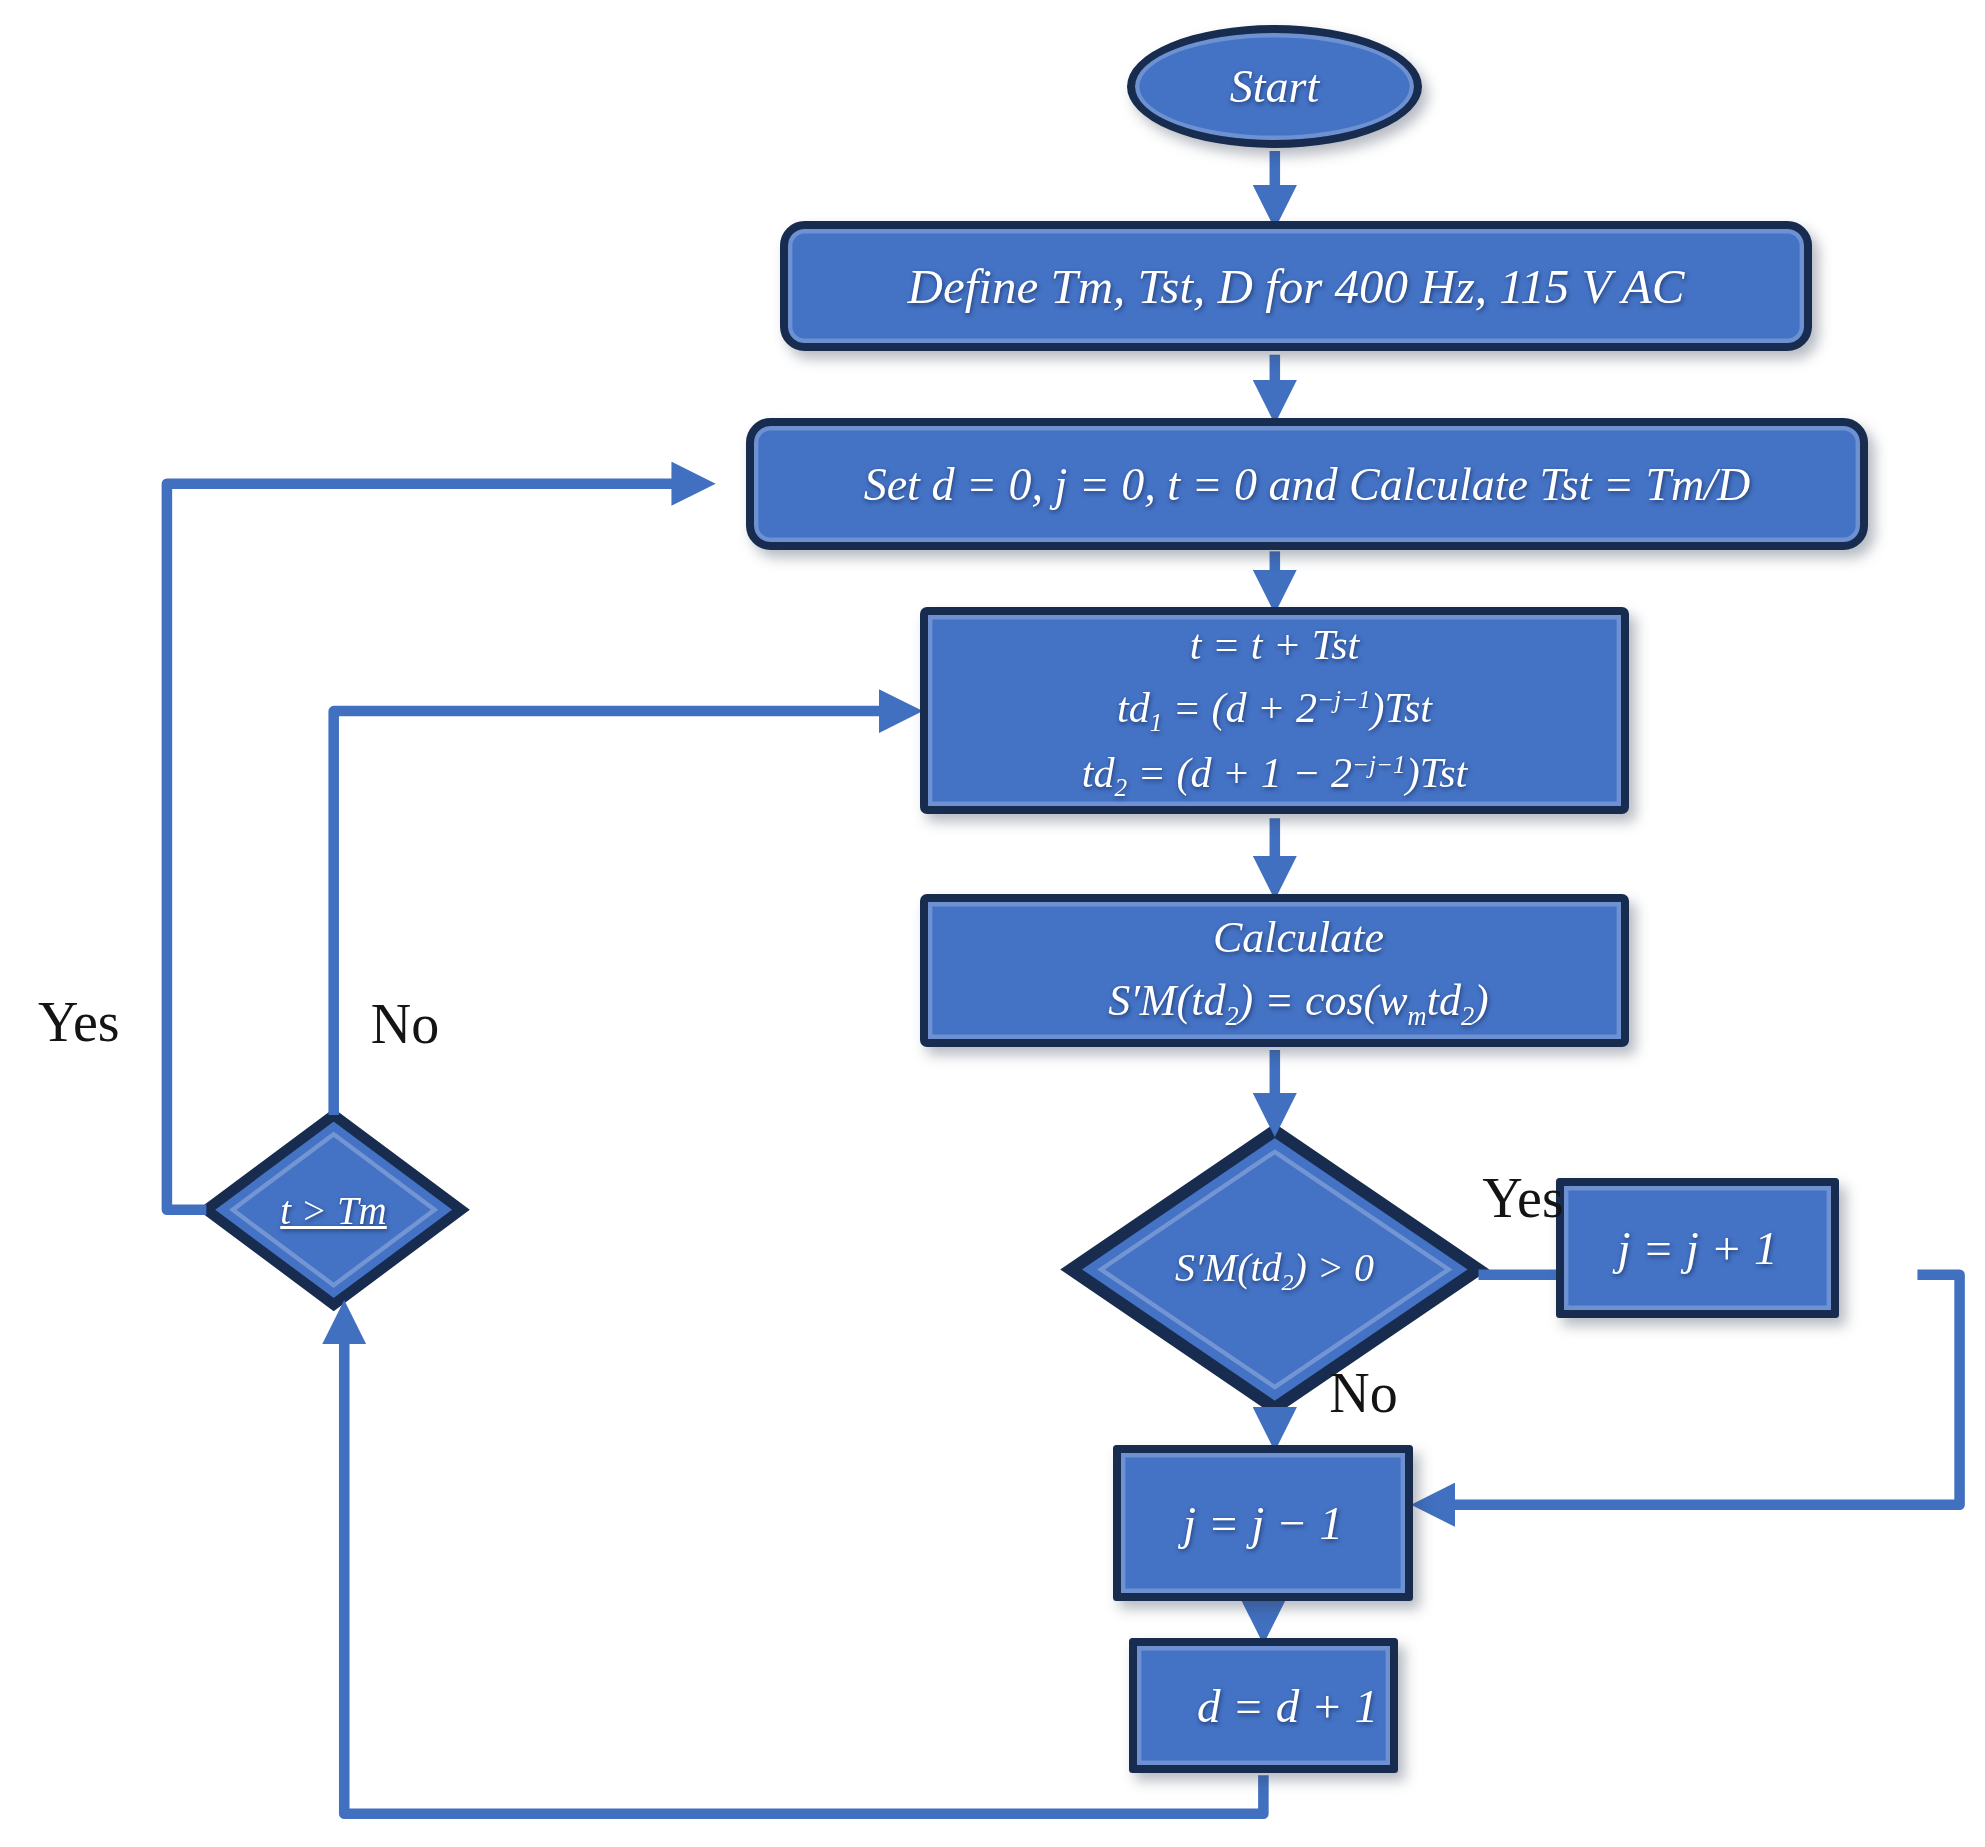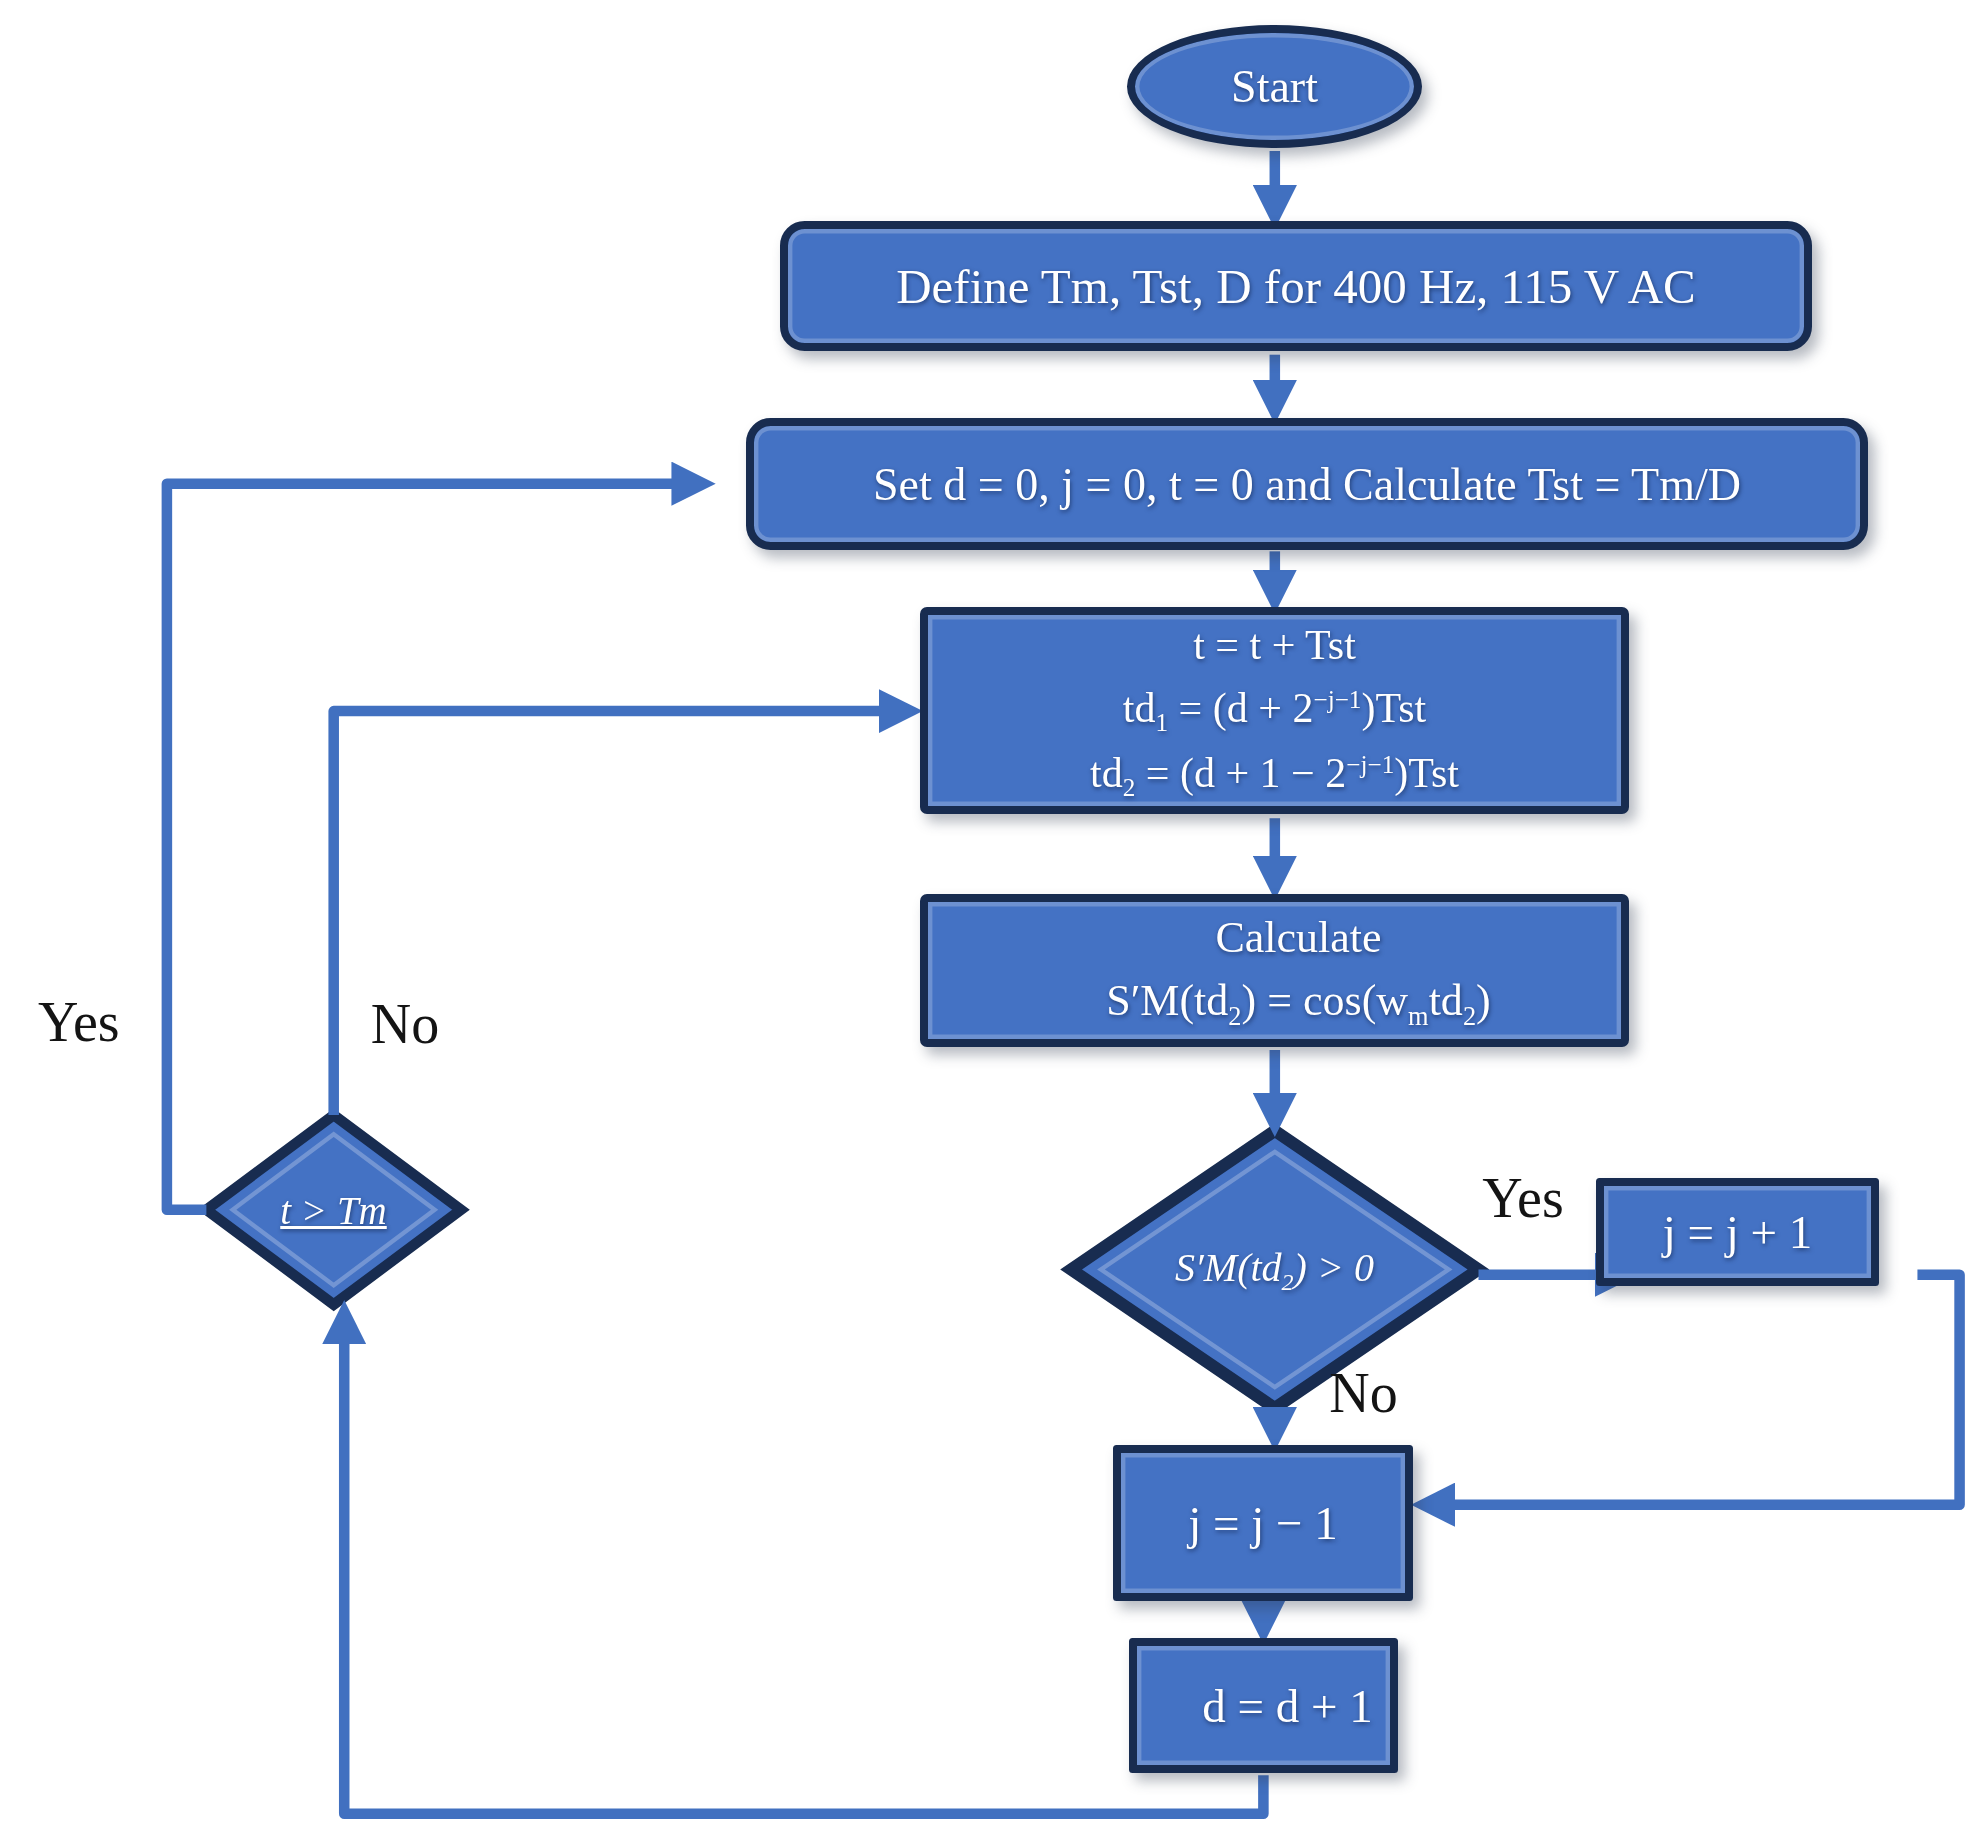--- a/index.html
+++ b/index.html
@@ -15,21 +15,21 @@
     font-family:"Liberation Serif", serif;overflow:hidden;
   }
   svg.wires{position:absolute;left:0;top:0;width:1986px;height:1848px;}
   .connector{fill:none;stroke:var(--arrow);stroke-width:12;stroke-linejoin:round;}
   .arrowhead{fill:var(--arrow);}
   .diamond{fill:var(--fill);stroke:var(--border);}
   .diamond-hl{fill:none;stroke:rgba(255,255,255,.25);stroke-width:5;}
   .node{
     position:absolute;box-sizing:border-box;
     display:flex;flex-direction:column;align-items:center;justify-content:center;
-    text-align:center;color:var(--textc);
+    text-align:center;color:var(--textc);font-style:italic;
     background:var(--fill);border:8.8px solid var(--border);
     box-shadow:inset 0 0 0 4.4px rgba(255,255,255,.22), 6.1px 8px 12.3px rgba(50,60,80,.35);
     text-shadow:0.9px 1.8px 4.4px rgba(10,25,60,.6);
   }
   .terminator{border-radius:50%;}
   .process{border-radius:24.6px;}
   .process.big{border-radius:7px;}
   .sq{border-radius:3.5px;}
   .dtext{
     position:absolute;display:flex;align-items:center;justify-content:center;
@@ -95,21 +95,21 @@
 
   <div class="node process big" style="left:920px;top:894px;width:709px;height:153px;font-size:44px;line-height:1.45;padding-left:48px;">
       <div><span>Calculate</span></div>
       <div><span>S′M(td</span><sub>2</sub><span>) = cos(w</span><sub>m</sub><span>td</span><sub>2</sub><span>)</span></div>
     </div>
 
   <div class="dtext" style="left:1071px;top:1131px;width:407px;height:277px;font-size:40px;">
       <div><span>S′M(td</span><sub>2</sub><span>) &gt; 0</span></div>
     </div>
 
-  <div class="node sq" style="left:1596px;top:1178px;width:283px;height:108px;font-size:47px;">
+  <div class="node sq" style="left:1556px;top:1178px;width:283px;height:140px;font-size:47px;">
       <div><span>j = j + 1</span></div>
     </div>
 
   <div class="node sq" style="left:1113px;top:1445px;width:300px;height:156px;font-size:47px;">
       <div><span>j = j − 1</span></div>
     </div>
 
   <div class="node sq" style="left:1129px;top:1638px;width:269px;height:135px;font-size:47px;padding-left:48px;">
       <div><span>d = d + 1</span></div>
     </div>

